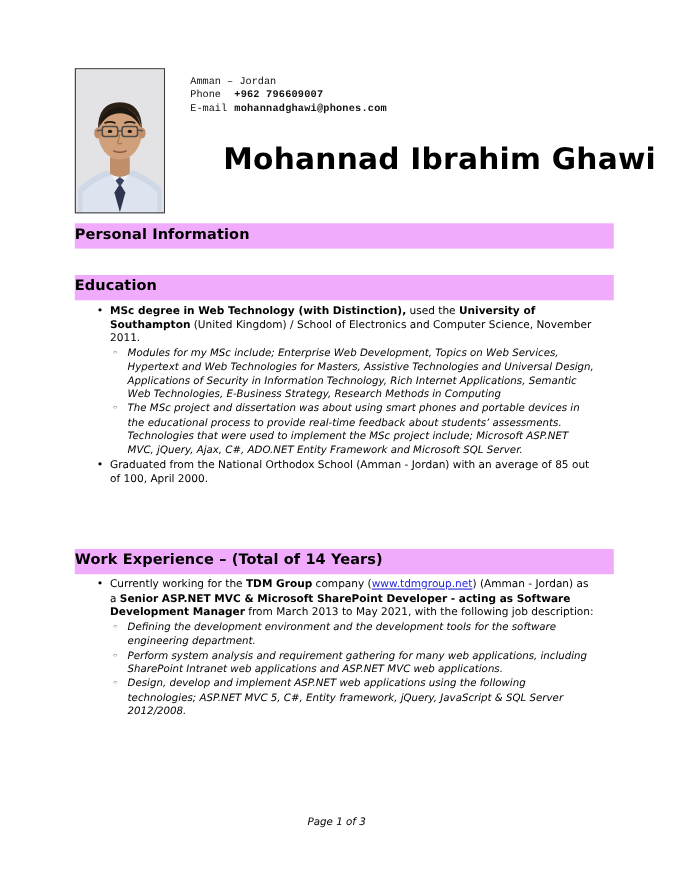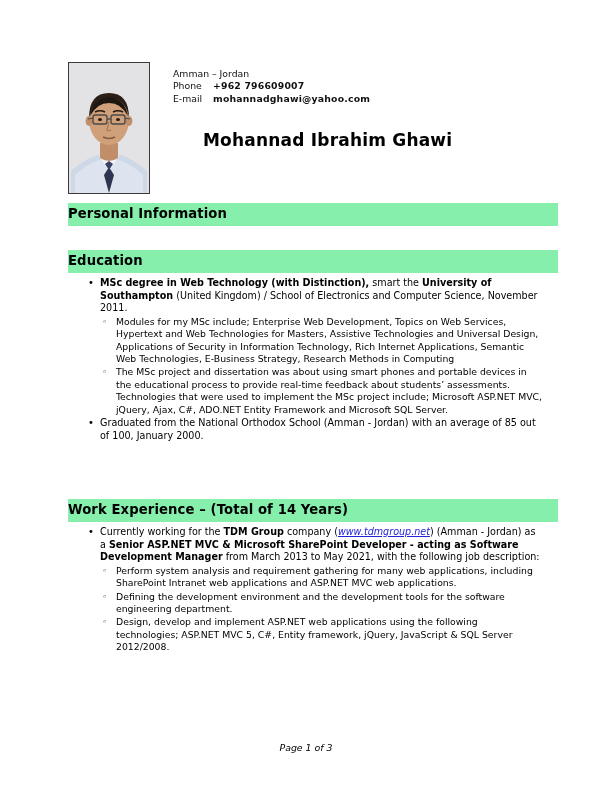--- a/index.html
+++ b/index.html
@@ -44,40 +44,40 @@
 
   .contact {
     position: absolute;
     left: 105px;
     top: 6px;
     font-size: 9.3px;
     line-height: 12.4px;
     color: #111;
     white-space: nowrap;
   }
-  .contact .row { display: block; }
+  .contact .row { display: block; font-family: Liberation Mono, monospace; }
   .contact .lbl {
     display: inline-block;
     width: 40px;
   }
   .contact .val { font-weight: bold; letter-spacing: .2px; }
 
   .fullname {
     position: absolute;
     left: 135px;
     top: 68px;
-    font-size: 17px;
+    font-size: 27px;
     font-weight: bold;
     letter-spacing: .2px;
     white-space: nowrap;
   }
 
   
   .band {
-    background: #86efac;
+    background: #f0abfc;
     width: 490px;
     margin-left: 68px;
     padding: 3px 0 4px 0;
   }
   .band h2 {
     margin: 0;
     padding: 0 0 0 0;
     font-size: 13.2px;
     font-weight: bold;
     letter-spacing: .1px;
@@ -111,36 +111,36 @@
     margin: 1px 0 1px 0;
     padding: 0;
     list-style: none;
   }
   ul.lvl2 > li {
     position: relative;
     margin: 0 0 1px 0;
     padding-left: 16px;
     font-size: 9.3px;
     line-height: 12.4px;
+    font-style: italic;
   }
   ul.lvl2 > li::before {
     content: "\25E6";
     position: absolute;
     left: 2px;
     top: 0;
     font-size: 9px;
     line-height: 12.4px;
   }
   .indent-wrap { margin-left: 86px; width: 456px; }
 
   b, .b { font-weight: bold; }
   a.link {
     color: #2323dc;
     text-decoration: underline;
-    font-style: italic;
   }
 
   .footer {
     position: absolute;
     left: 0;
     top: 742px;
     width: 612px;
     text-align: center;
     font-size: 9.4px;
     color: #000;
@@ -193,65 +193,65 @@
         <path d="M34 74 Q40 77 46 74" stroke="#8b5a43" stroke-width="1.4" fill="none"></path>
       </svg>
     </div>
 
     <div class="contact">
       <span class="row">Amman – Jordan</span>
       <span class="row">
         <span class="lbl">Phone</span><span class="val">+962 796609007</span>
       </span>
       <span class="row">
-        <span class="lbl">E-mail</span><span class="val">mohannadghawi@yahoo.com</span>
+        <span class="lbl">E-mail</span><span class="val">mohannadghawi@phones.com</span>
       </span>
     </div>
 
     <div class="fullname">Mohannad Ibrahim Ghawi</div>
   </div>
 
   <div class="section" style="top:203px;">
     <div class="band">
       <h2>Personal Information</h2>
     </div>
   </div>
 
   <div class="section" style="top:250px;">
     <div class="band">
       <h2>Education</h2>
     </div>
     <div class="indent-wrap">
       <ul class="lvl1">
 
         <li>
-          <b>MSc degree in Web Technology (with Distinction),</b><span> smart the </span><b>University of Southampton</b><span> (United Kingdom) / School of Electronics and Computer Science, November 2011.</span>
+          <b>MSc degree in Web Technology (with Distinction),</b><span> used the </span><b>University of Southampton</b><span> (United Kingdom) / School of Electronics and Computer Science, November 2011.</span>
           <ul class="lvl2">
             <li>Modules for my MSc include; Enterprise Web Development, Topics on Web Services, Hypertext and Web Technologies for Masters, Assistive Technologies and Universal Design, Applications of Security in Information Technology, Rich Internet Applications, Semantic Web Technologies, E-Business Strategy, Research Methods in Computing</li>
             <li>The MSc project and dissertation was about using smart phones and portable devices in the educational process to provide real-time feedback about students’ assessments. Technologies that were used to implement the MSc project include; Microsoft ASP.NET MVC, jQuery, Ajax, C#, ADO.NET Entity Framework and Microsoft SQL Server.</li>
           </ul>
         </li>
 
 
-        <li>Graduated from the National Orthodox School (Amman - Jordan) with an average of 85 out of 100, January 2000.</li>
+        <li>Graduated from the National Orthodox School (Amman - Jordan) with an average of 85 out of 100, April 2000.</li>
       </ul>
     </div>
   </div>
 
   <div class="section" style="top:499px;">
     <div class="band">
       <h2>Work Experience – (Total of 14 Years)</h2>
     </div>
     <div class="indent-wrap">
       <ul class="lvl1">
         <li>
           <span>Currently working for the </span><b>TDM Group</b><span> company (</span><a class="link" href="#">www.tdmgroup.net</a><span>) (Amman - Jordan) as a </span><b>Senior ASP.NET MVC &amp; Microsoft SharePoint Developer - acting as Software Development Manager</b><span> from March 2013 to May 2021, with the following job description:</span>
           <ul class="lvl2">
+            <li>Defining the development environment and the development tools for the software engineering department.</li>
             <li>Perform system analysis and requirement gathering for many web applications, including SharePoint Intranet web applications and ASP.NET MVC web applications.</li>
-            <li>Defining the development environment and the development tools for the software engineering department.</li>
             <li>Design, develop and implement ASP.NET web applications using the following technologies; ASP.NET MVC 5, C#, Entity framework, jQuery, JavaScript &amp; SQL Server 2012/2008.</li>
           </ul>
         </li>
       </ul>
     </div>
   </div>
 
   <div class="footer">
     <span>Page 1 of 3</span>
   </div>

